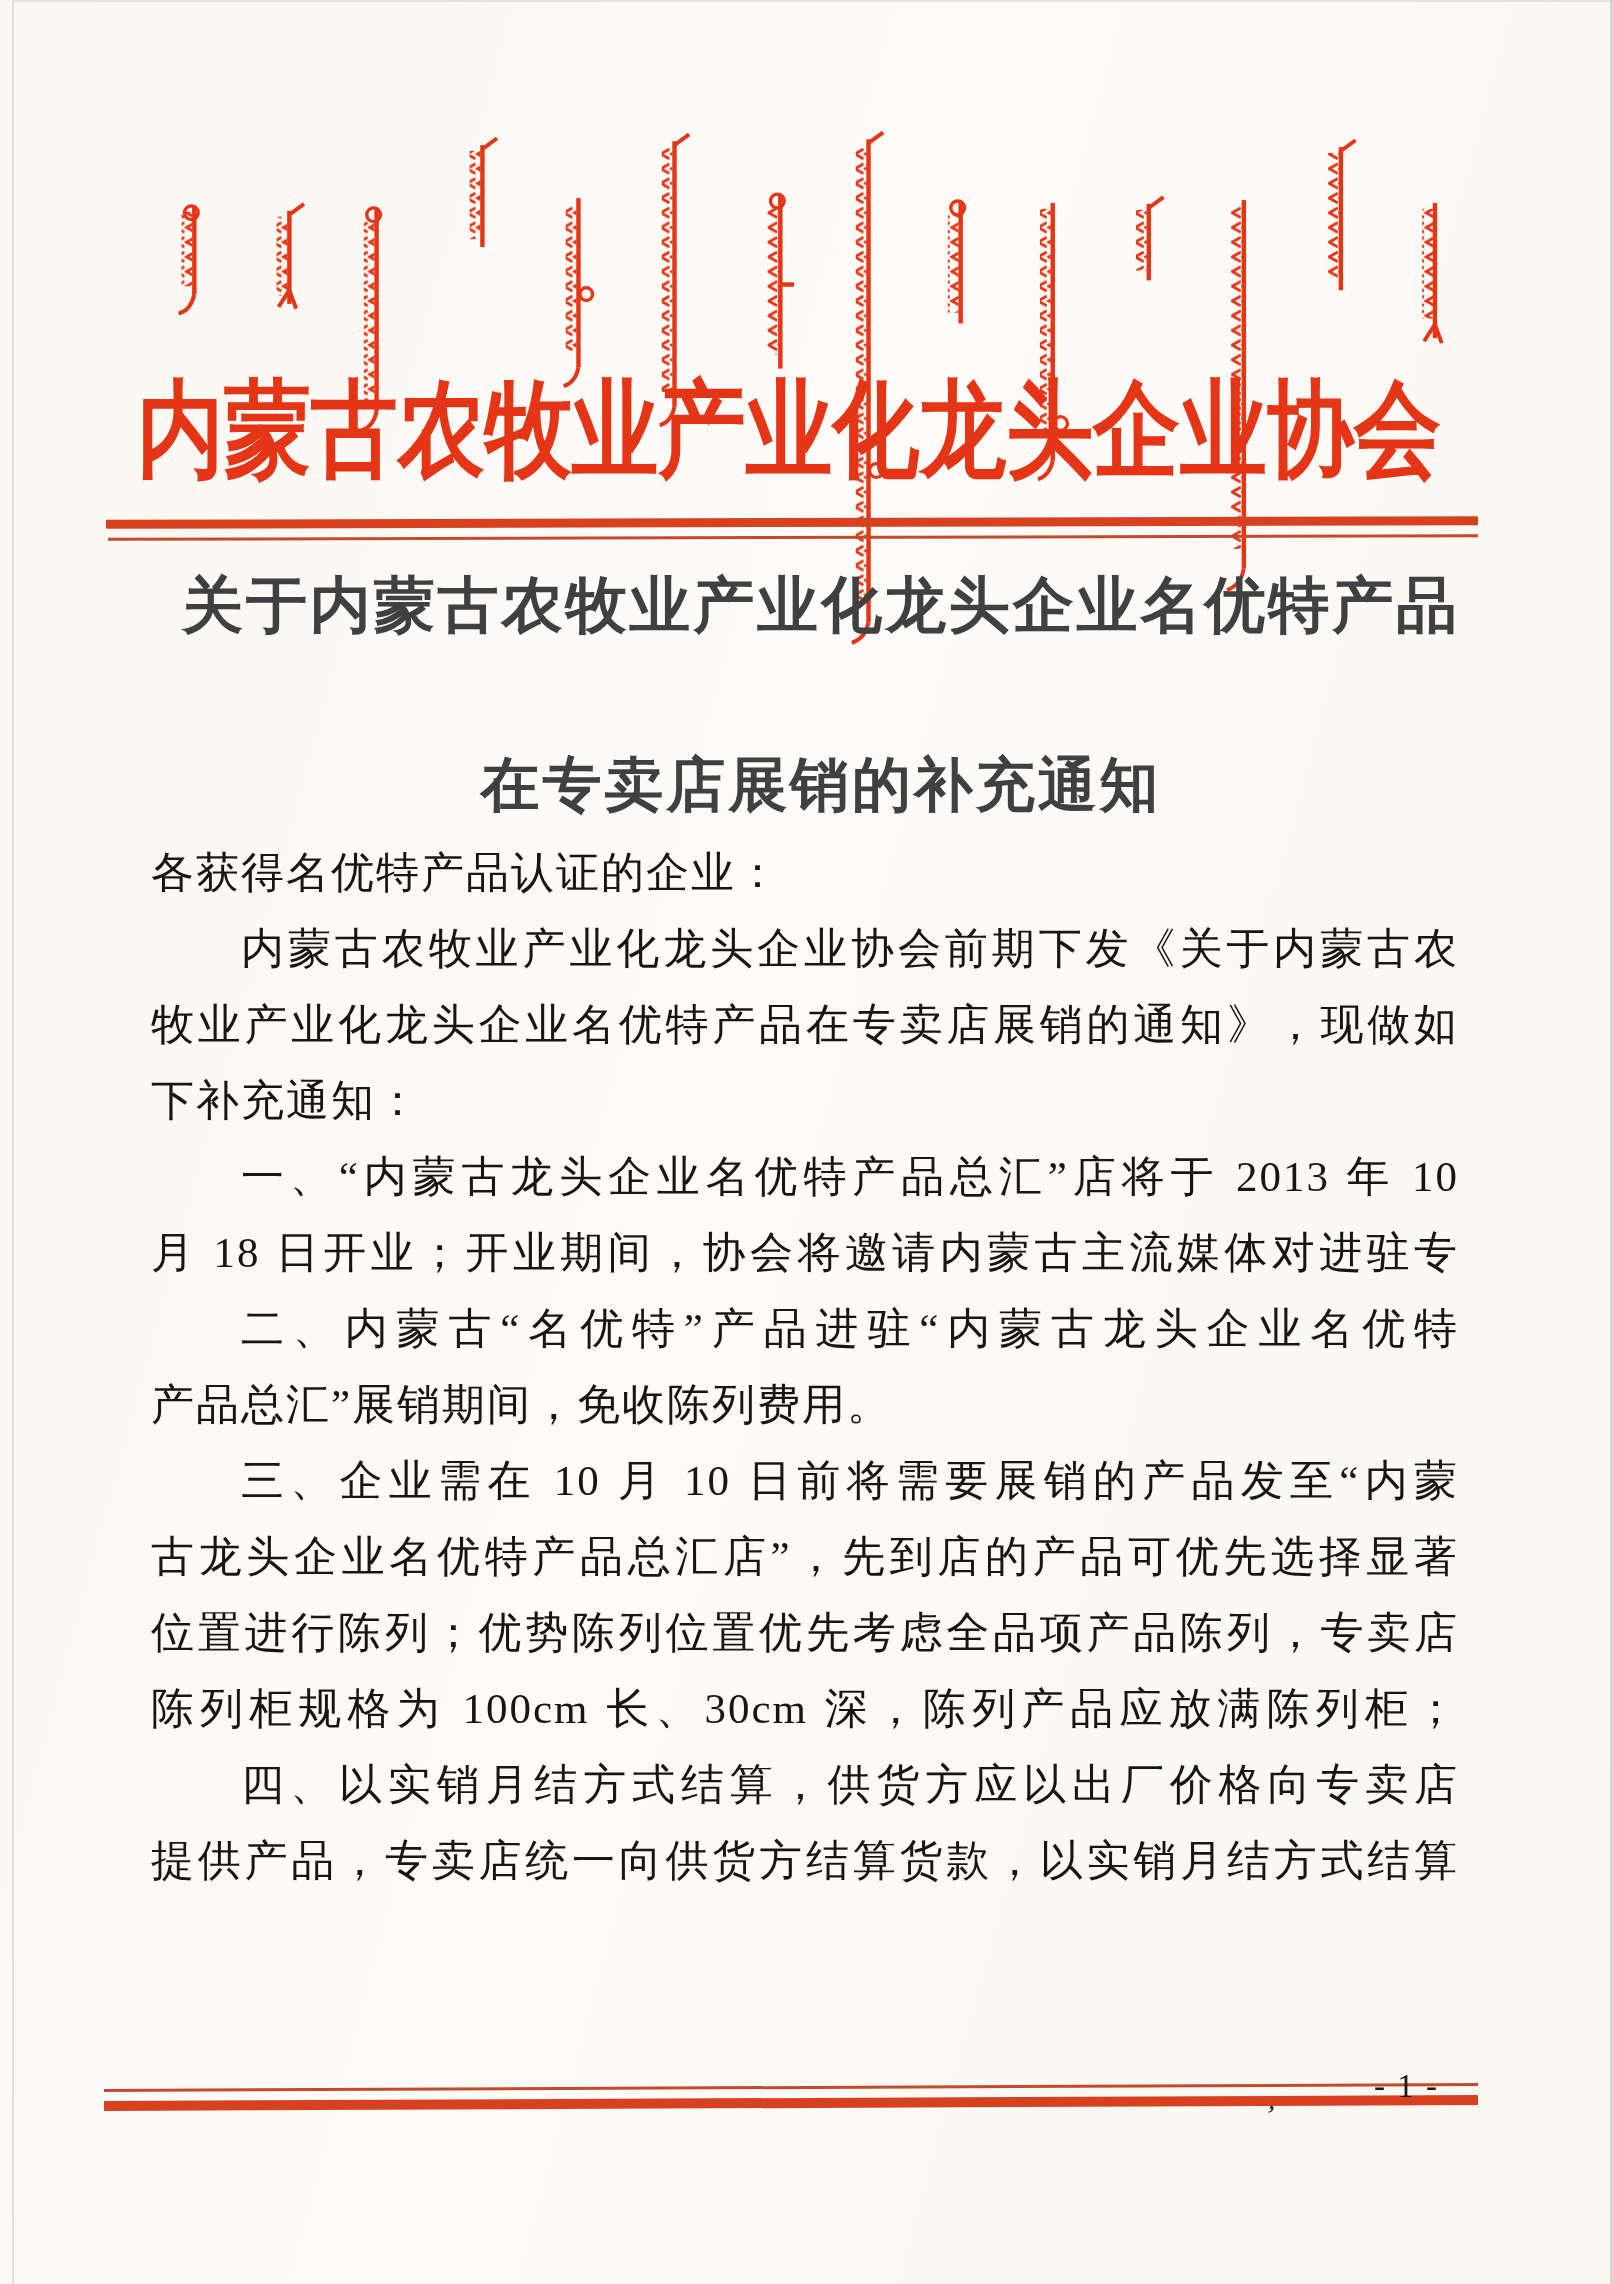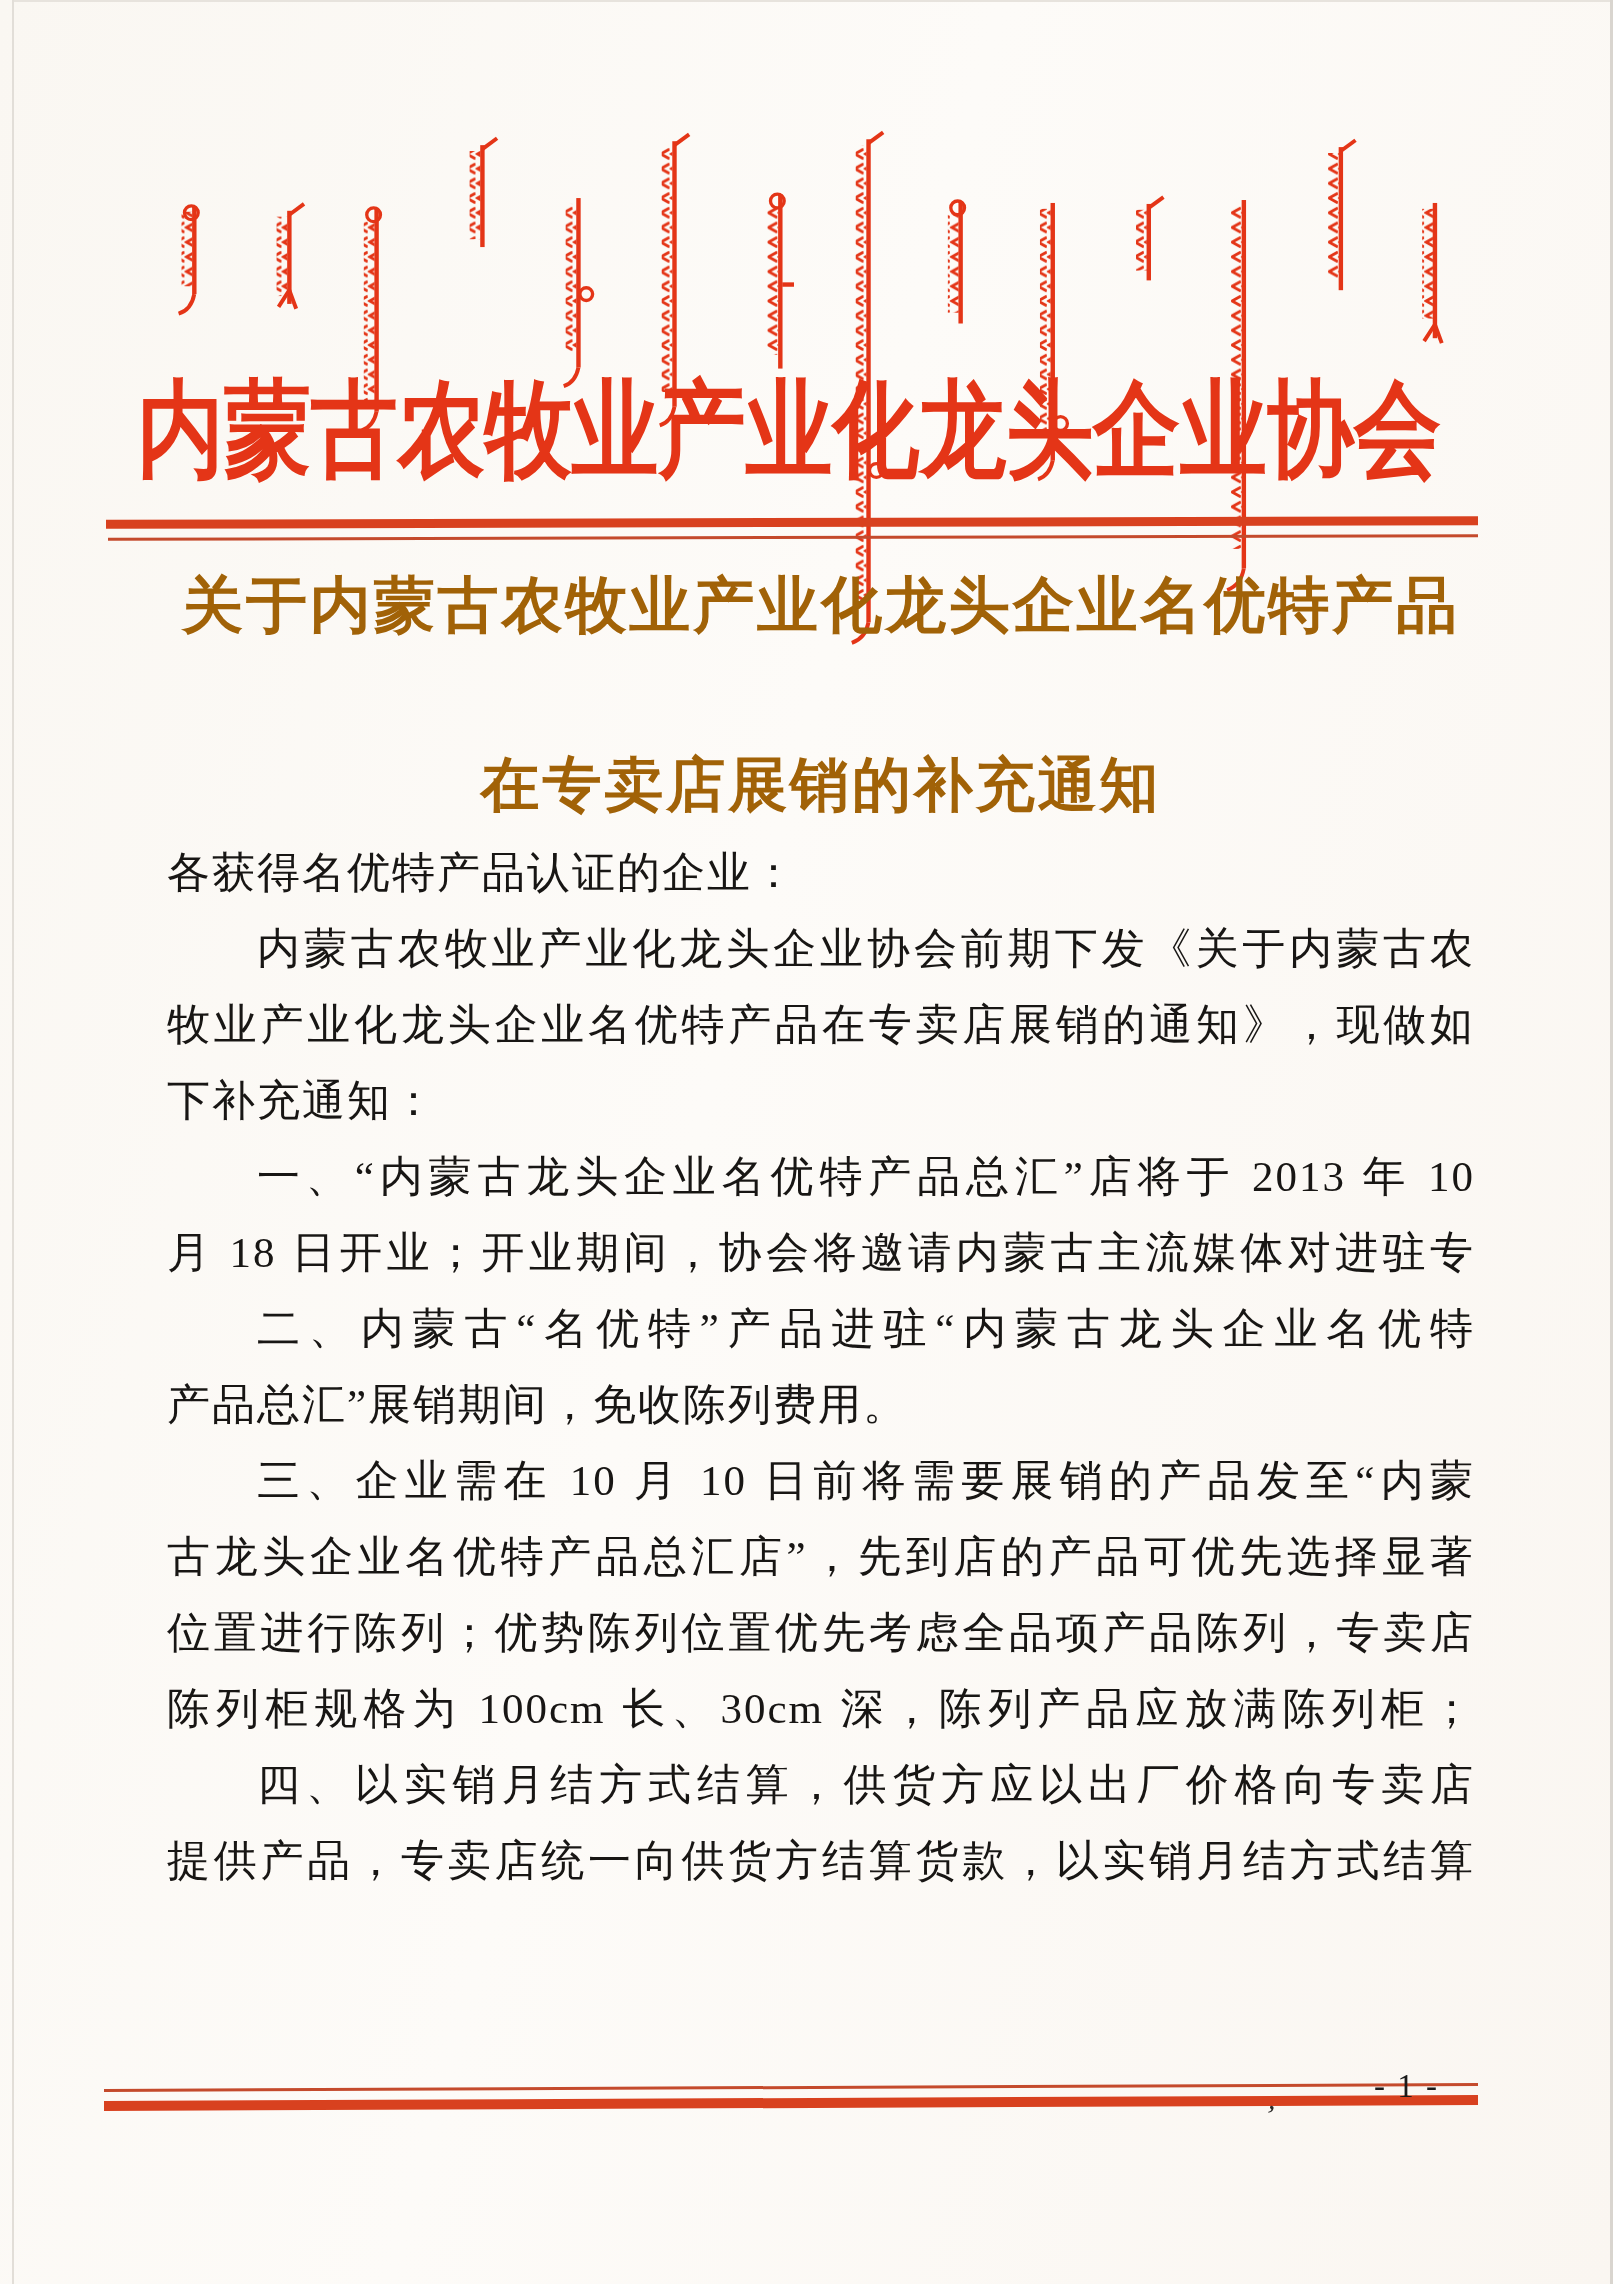--- a/index.html
+++ b/index.html
@@ -23,25 +23,25 @@
     transform:scaleX(0.82);transform-origin:left top;
     letter-spacing:0px;
   }
   .rule{position:absolute;}
   .rule-thick{height:8.8px;background:#d8411f;}
   .rule-thin{height:2.9px;background:#c44a2c;}
   .hdr-thick{left:94px;top:518px;width:1372px;transform:rotate(-0.15deg);}
   .hdr-thin{left:96px;top:536px;width:1370px;transform:rotate(-0.15deg);}
 
   .headline{position:absolute;left:59px;width:1500px;text-align:center;
-    color:#a16207;font-weight:900;white-space:nowrap;}
+    color:#404040;font-weight:900;white-space:nowrap;}
   .headline1{top:565px;font-size:61px;letter-spacing:2.9px;}
   .headline2{top:746px;font-size:59px;letter-spacing:2.9px;}
 
-  .body-text{position:absolute;left:155px;top:835px;width:1308px;
+  .body-text{position:absolute;left:139px;top:835px;width:1308px;
     font-size:43px;color:#181614;letter-spacing:2px;}
   .body-line{height:76px;line-height:76px;}
   .body-line.indent{text-indent:90px;}
   .body-line.full{text-align:justify;text-align-last:justify;text-justify:inter-character;}
 
   .ftr-thin{left:92px;top:2086px;width:1374px;transform:rotate(-0.25deg);}
   .ftr-thick{left:92px;top:2098px;width:1374px;height:9.8px;transform:rotate(-0.25deg);}
   .page-number{
     position:absolute;left:1362px;top:2068px;font-size:33px;color:#1a1a1a;
     letter-spacing:2px;white-space:nowrap;

